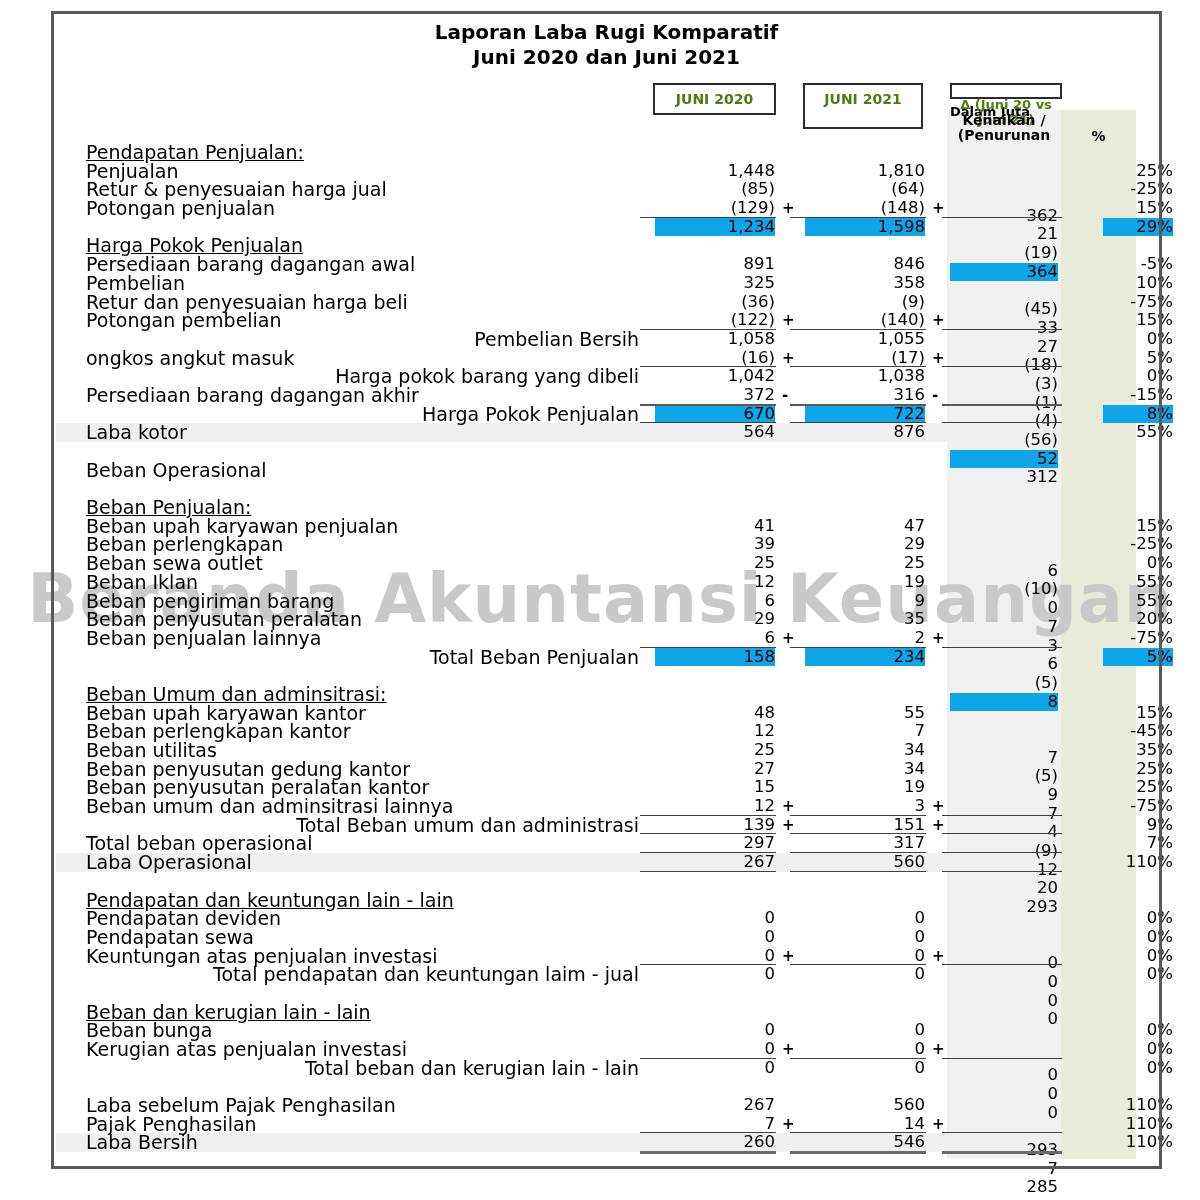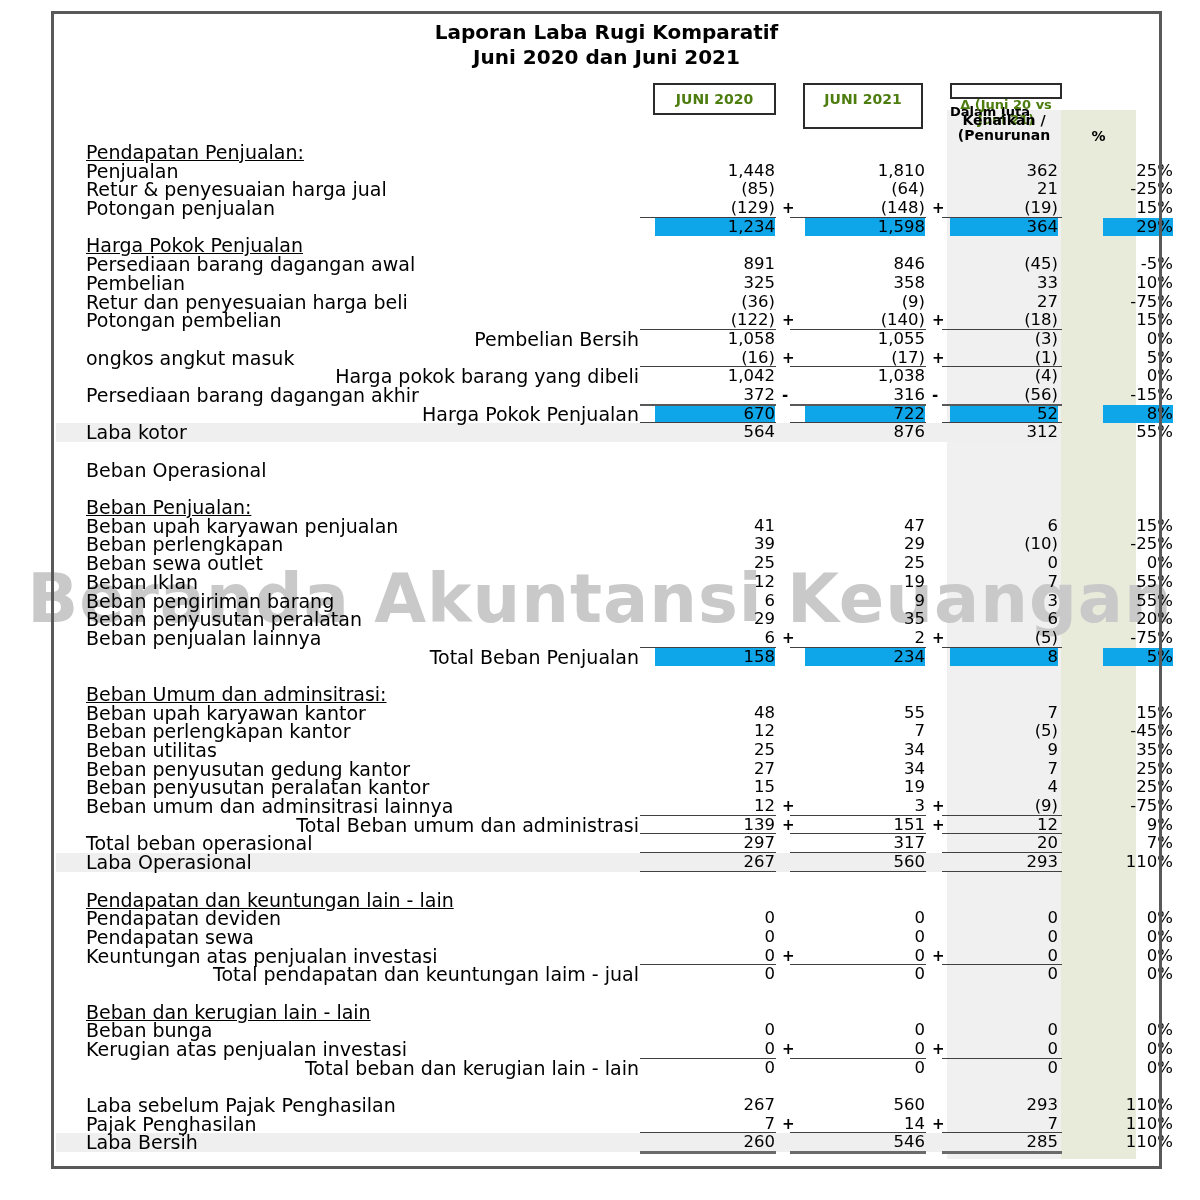--- a/index.html
+++ b/index.html
@@ -198,21 +198,21 @@
     top: 0px;
     font-family: "DejaVu Sans", sans-serif;
     font-size: 16.5px;
     line-height: 18.7px;
     color: #000000;
     text-align: right;
     white-space: nowrap;
   }
   .c-a { left: 655px; width: 120px; }   
   .c-b { left: 805px; width: 120px; }   
-  .c-d { left: 950px; width: 108px; }   
+  .c-d { left: 950px; width: 108px; margin-top: 45px; }   
   .c-p { left: 1062px; width: 70px; margin-left: 41px; }   
 
   .op {
     position: absolute;
     top: 0px;
     font-family: "DejaVu Sans", sans-serif;
     font-weight: bold;
     font-size: 15px;
     line-height: 18.7px;
     color: #000000;

